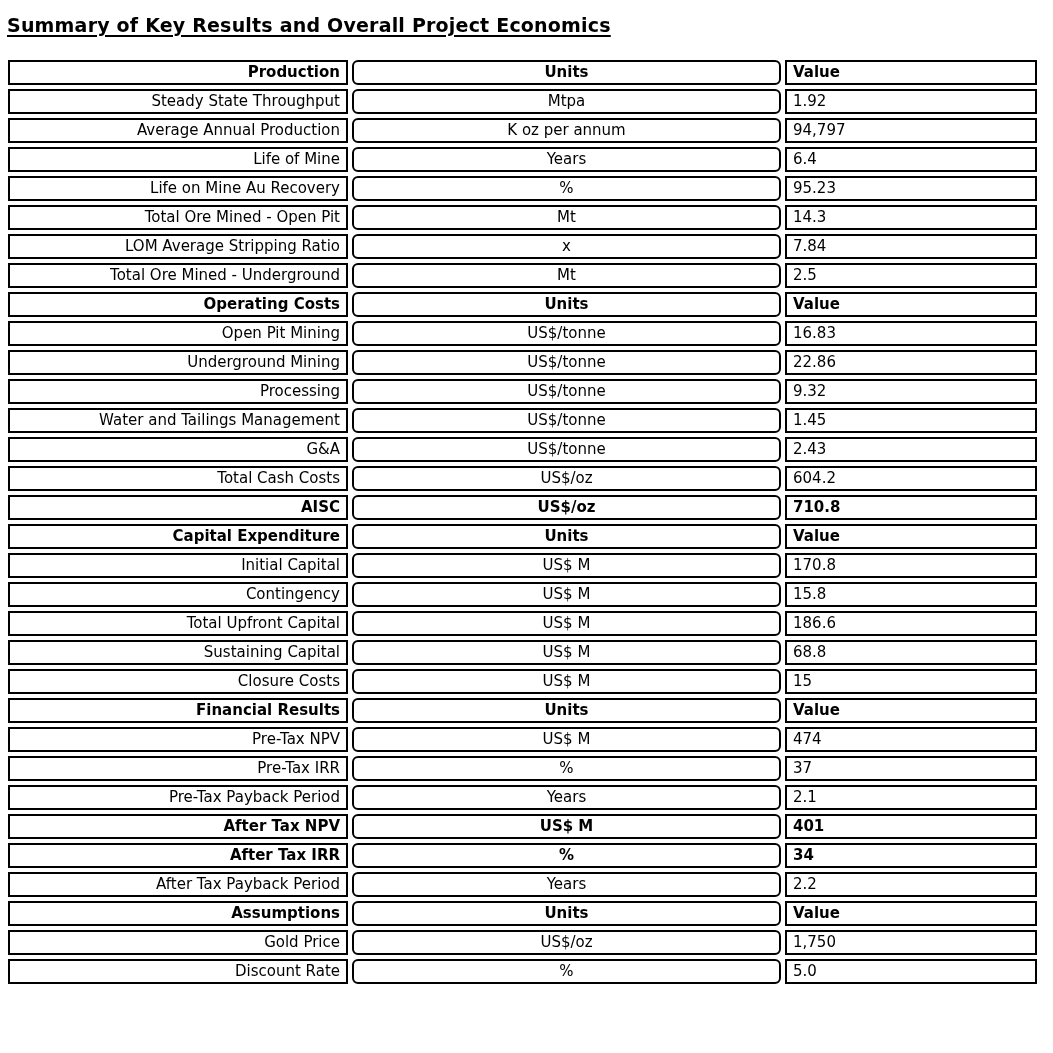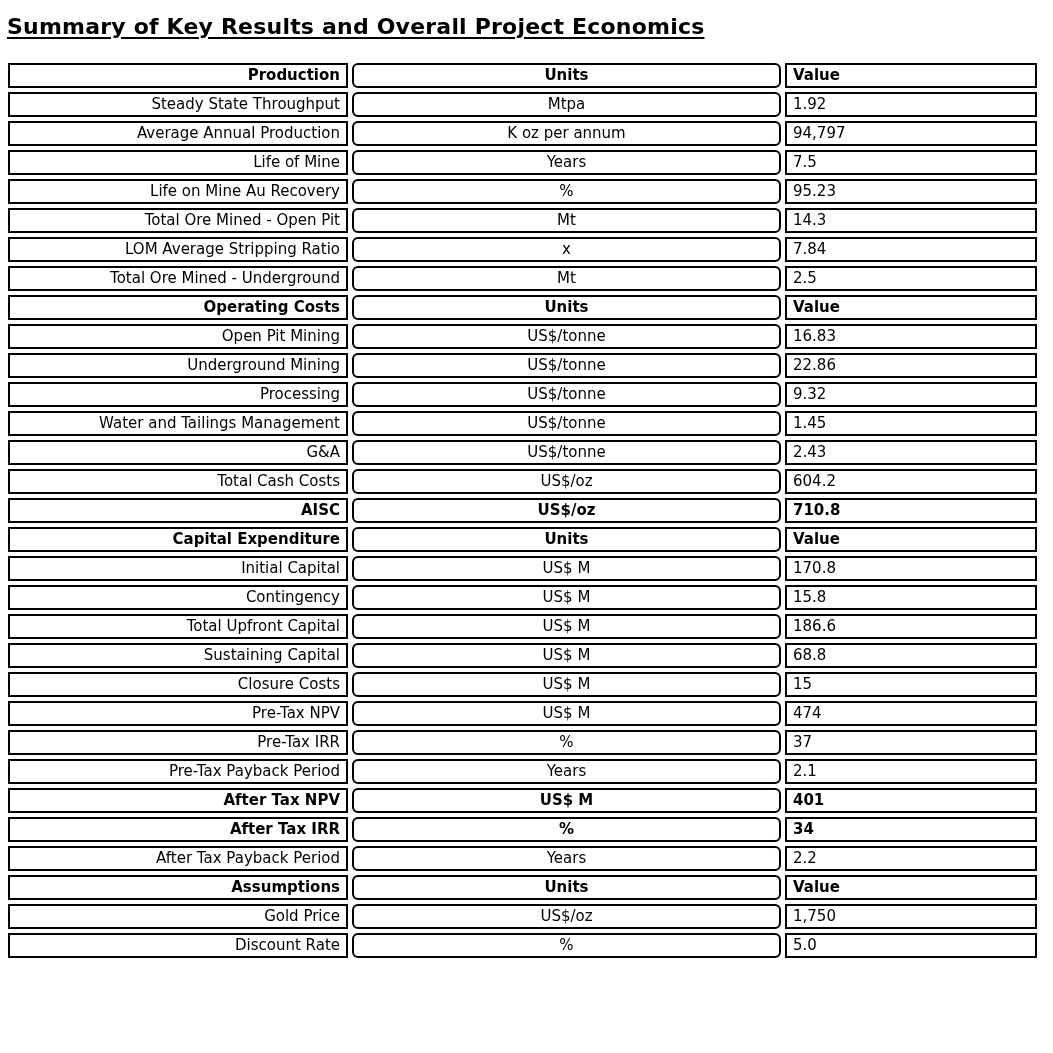--- a/index.html
+++ b/index.html
@@ -9,21 +9,21 @@
     color: #000000;
     font-family: "DejaVu Sans", sans-serif;
   }
   .page {
     width: 1053px;
     min-height: 1053px;
     box-sizing: border-box;
     padding: 8px 6px 6px 6px;
   }
   h1.title {
-    font-size: 22px;
+    font-size: 19px;
     font-weight: bold;
     margin: 6px 0 20px 1px;
     text-decoration: underline;
     text-decoration-thickness: 2px;
     text-underline-offset: 3px;
     letter-spacing: 0.2px;
   }
   table.summary {
     border-collapse: separate;
     border-spacing: 4px;
@@ -75,21 +75,21 @@
           <td class="value">1.92</td>
         </tr>
         <tr>
           <td class="label">Average Annual Production</td>
           <td class="unit">K oz per annum</td>
           <td class="value">94,797</td>
         </tr>
         <tr>
           <td class="label">Life of Mine</td>
           <td class="unit">Years</td>
-          <td class="value">7.5</td>
+          <td class="value">6.4</td>
         </tr>
         <tr>
           <td class="label">Life on Mine Au Recovery</td>
           <td class="unit">%</td>
           <td class="value">95.23</td>
         </tr>
         <tr>
           <td class="label">Total Ore Mined - Open Pit</td>
           <td class="unit">Mt</td>
           <td class="value">14.3</td>
@@ -166,20 +166,25 @@
         </tr>
         <tr>
           <td class="label">Sustaining Capital</td>
           <td class="unit">US$ M</td>
           <td class="value">68.8</td>
         </tr>
         <tr>
           <td class="label">Closure Costs</td>
           <td class="unit">US$ M</td>
           <td class="value">15</td>
+        </tr>
+        <tr class="section-row">
+          <td class="label">Financial Results</td>
+          <td class="unit">Units</td>
+          <td class="value">Value</td>
         </tr>
         <tr>
           <td class="label">Pre-Tax NPV</td>
           <td class="unit">US$ M</td>
           <td class="value">474</td>
         </tr>
         <tr>
           <td class="label">Pre-Tax IRR</td>
           <td class="unit">%</td>
           <td class="value">37</td>

